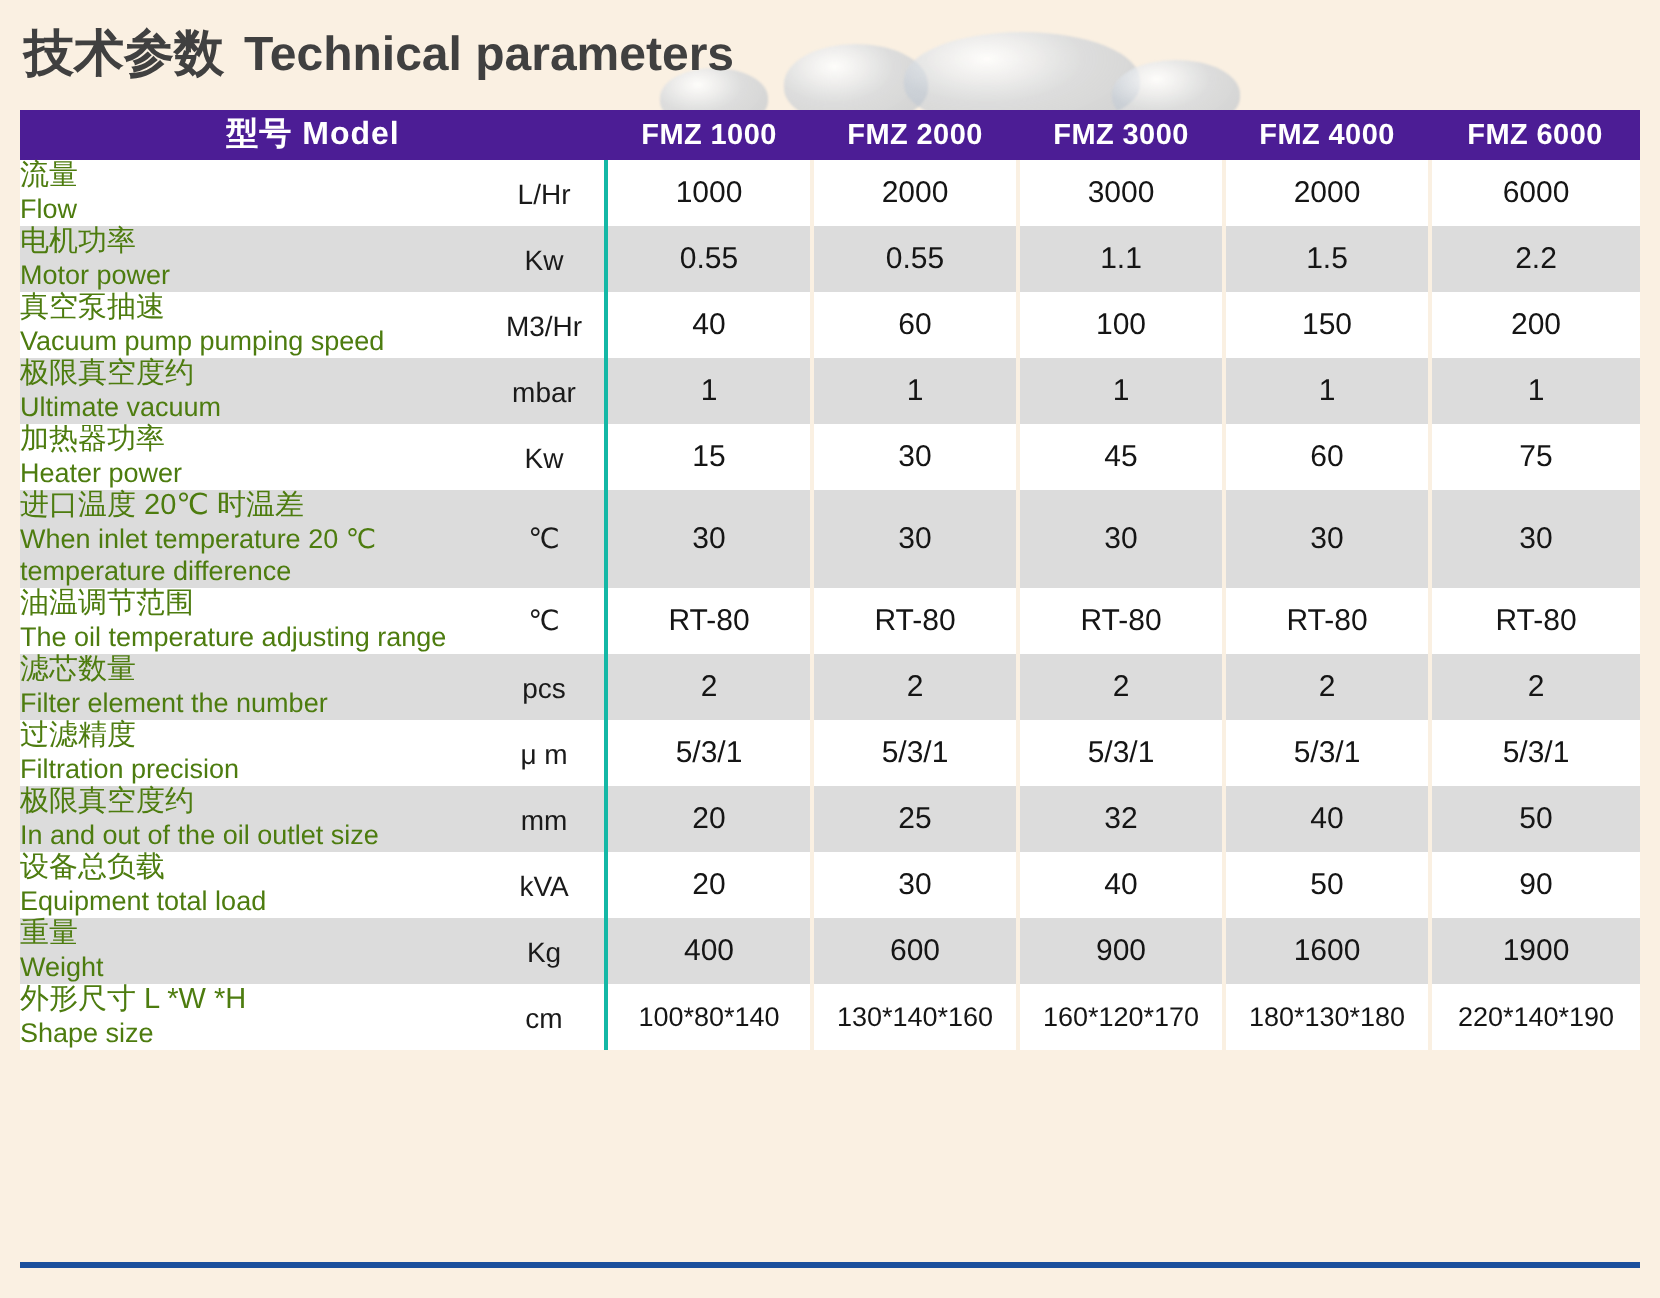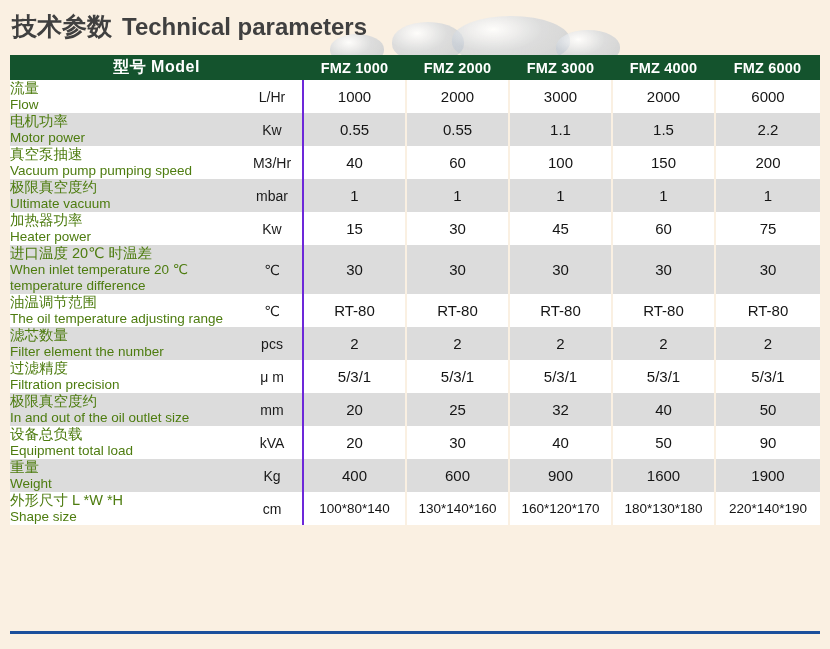--- a/index.html
+++ b/index.html
@@ -56,21 +56,21 @@
     table-layout: fixed;
     z-index: 2;
   }
   #spec-table td, #spec-table th {
     padding: 0;
     margin: 0;
   }
 
   
   .hdr {
-    background: #14532d;
+    background: #4c1d95;
     color: #ffffff;
     font-weight: bold;
     height: 25px;
   }
   .hdr .model-head {
     text-align: center;
     font-size: 16px;
     padding-right: 34px;
     letter-spacing: 0.5px;
   }
@@ -112,21 +112,21 @@
     text-align: center;
     font-size: 15px;
     color: #151515;
     vertical-align: middle;
     border-left: 2px solid #faf0e2;
     white-space: nowrap;
   }
   td.val.sm { font-size: 13.5px; }
 
   
-  td.unit { border-right: 2px solid #6d28d9; }
+  td.unit { border-right: 2px solid #14b8a6; }
 
   #bottom-rule {
     position: absolute;
     left: 10px;
     top: 631px;
     width: 810px;
     height: 3px;
     background: #1b4f9c;
     z-index: 3;
   }

